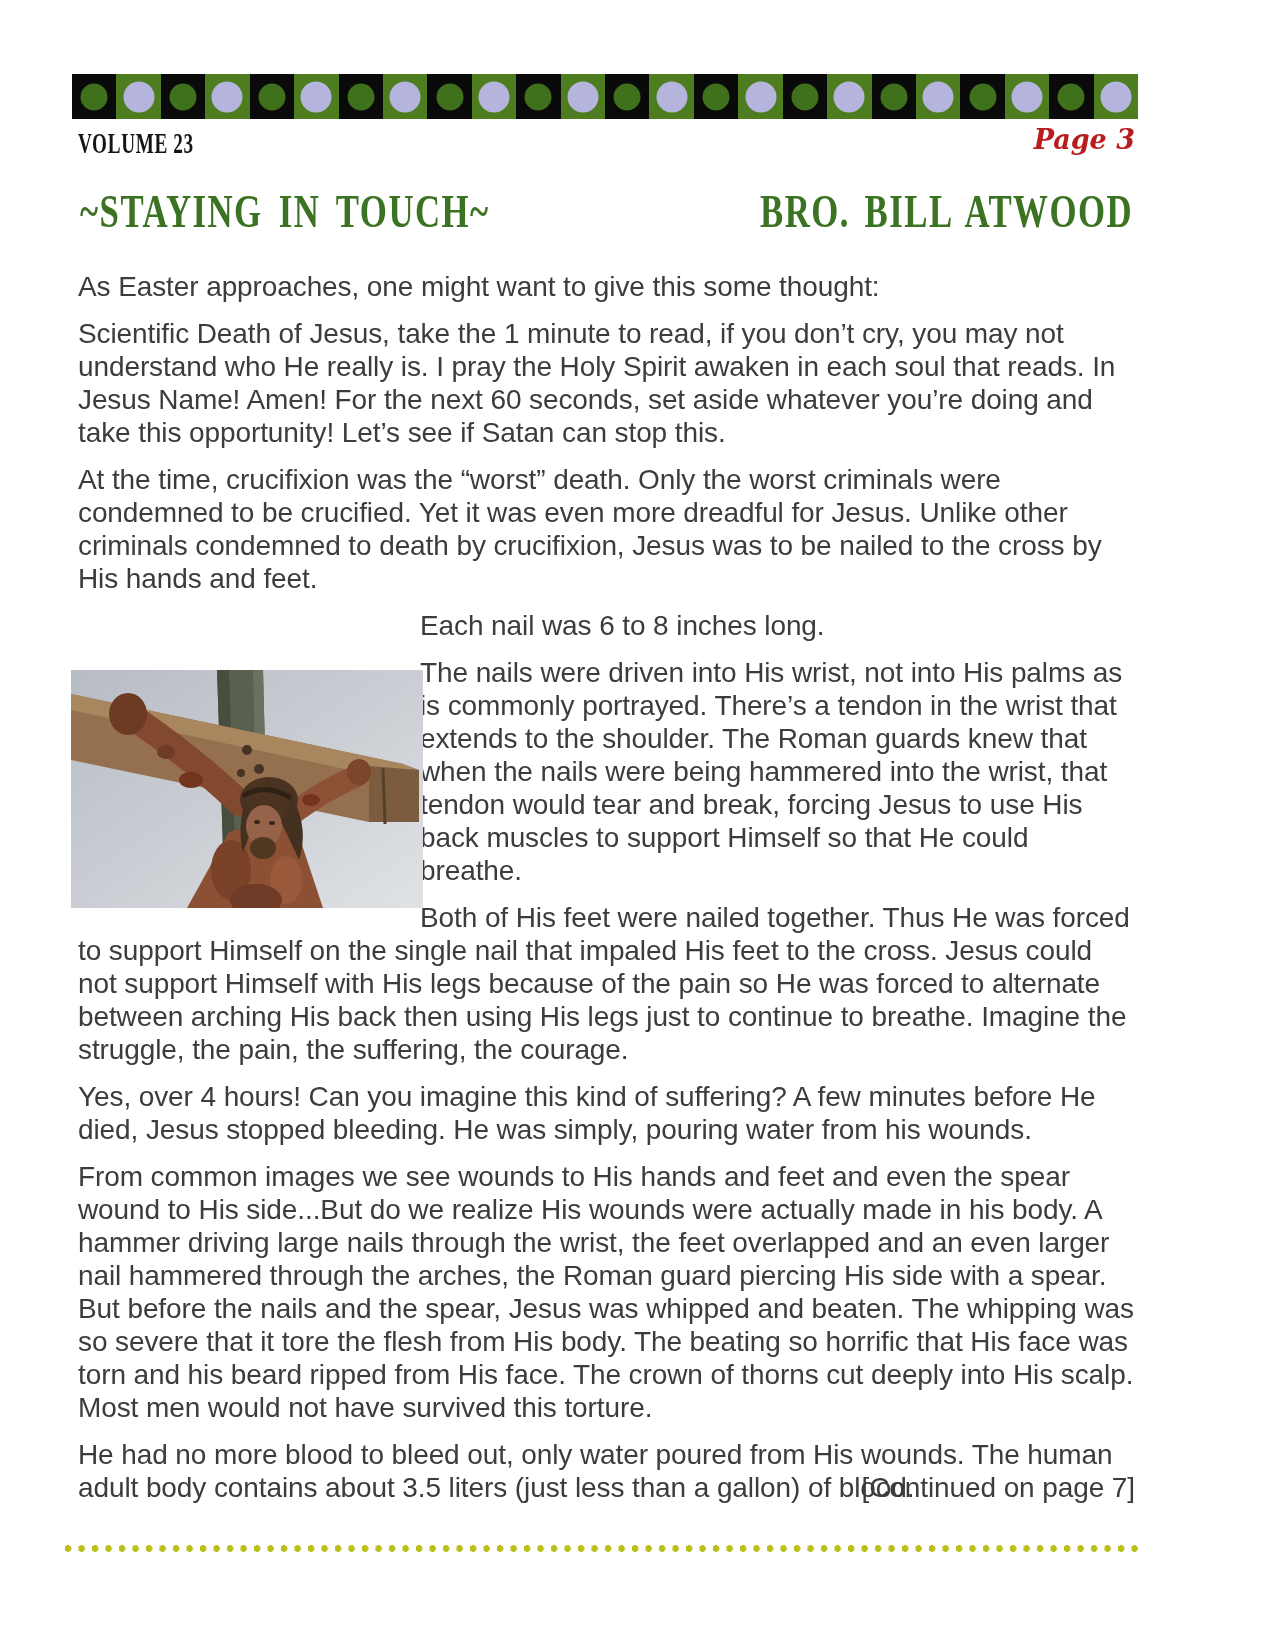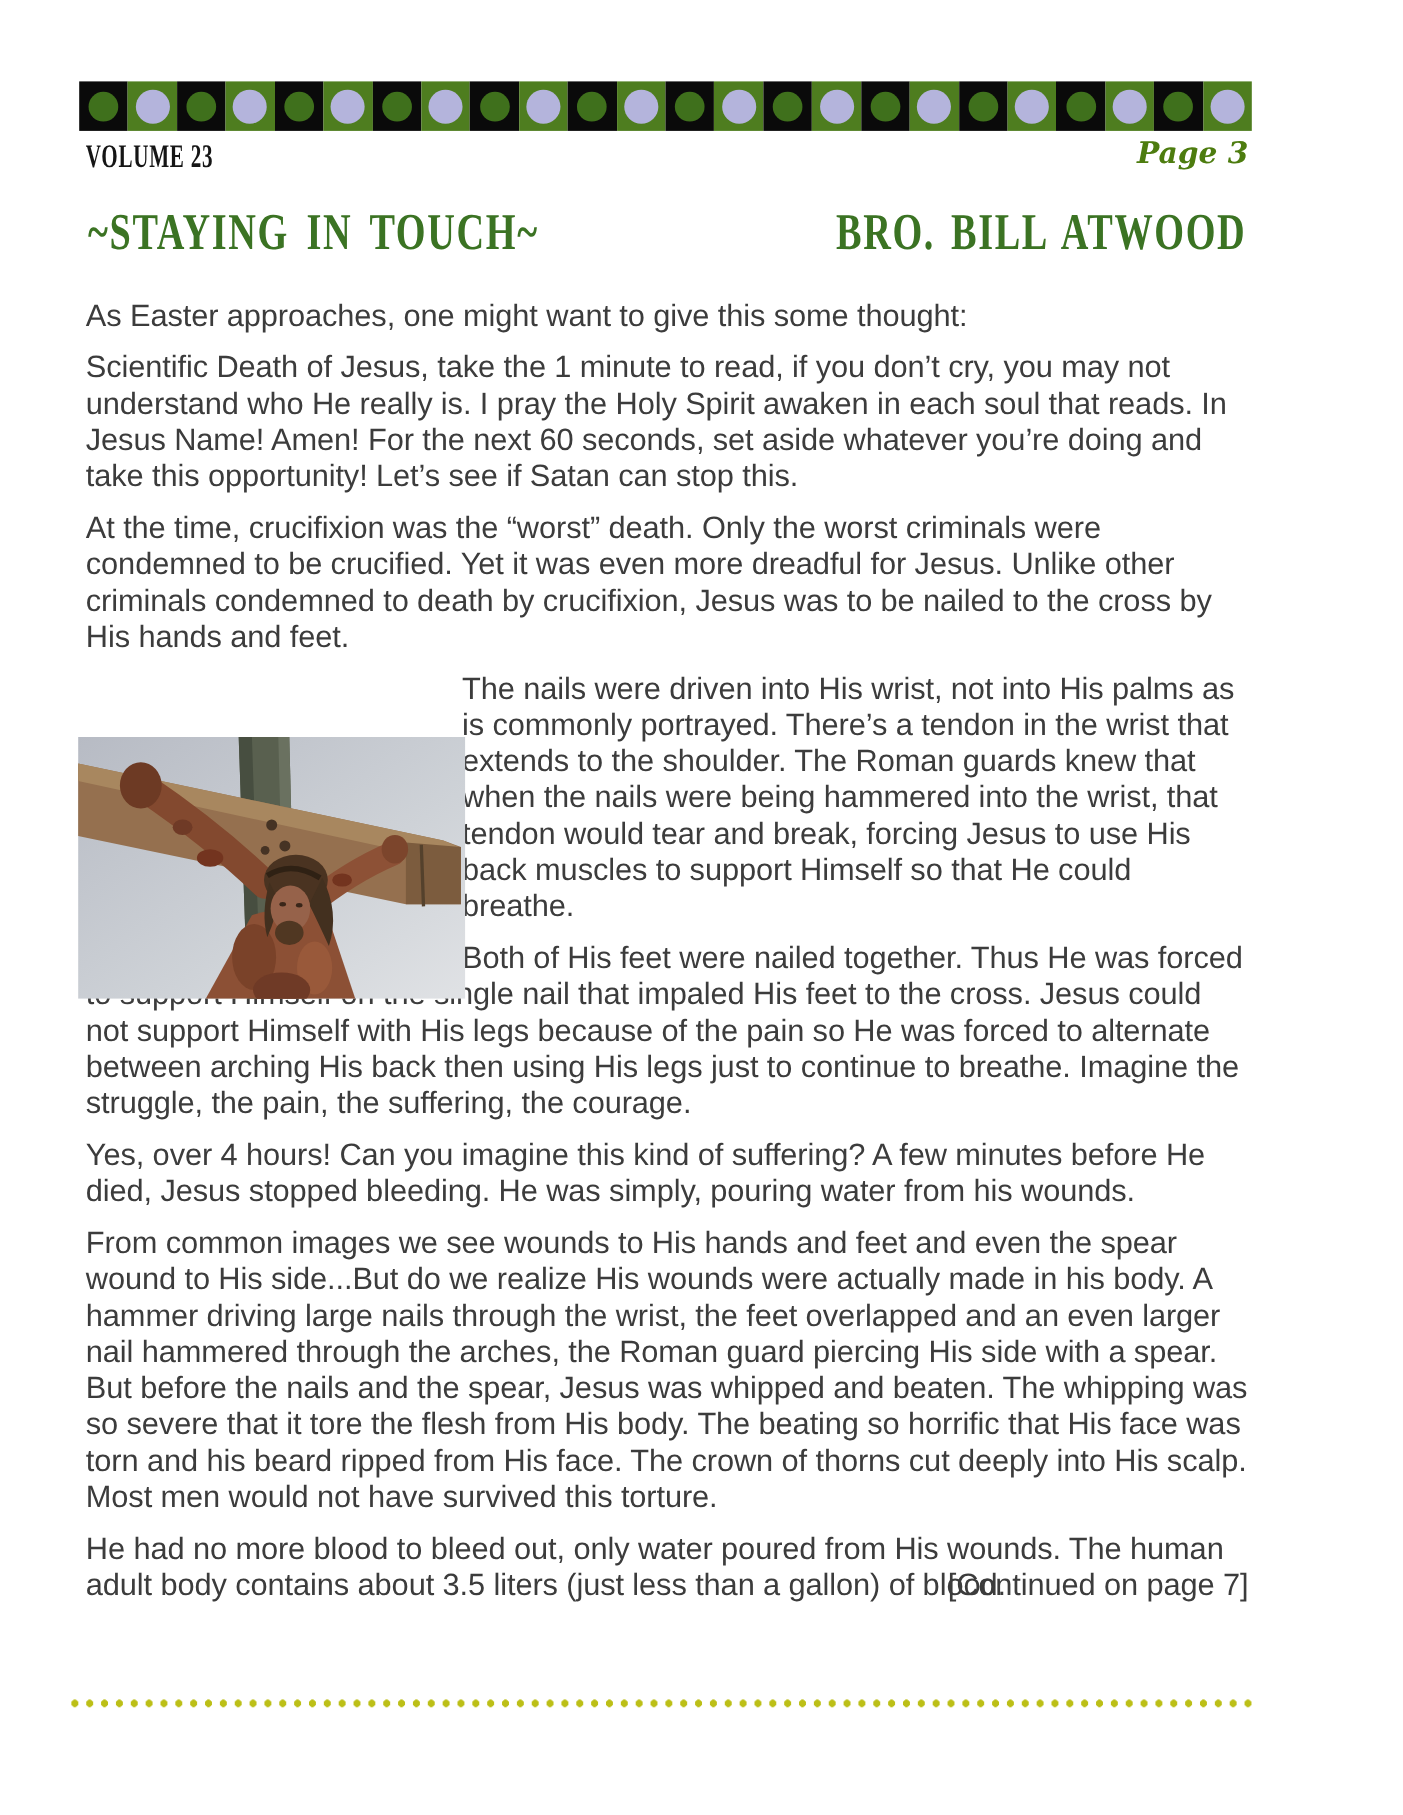--- a/index.html
+++ b/index.html
@@ -33,21 +33,21 @@
     font-family:"Liberation Serif",serif;
     font-weight:bold;font-size:30px;color:#151515;
     letter-spacing:1px;
     transform:scaleX(0.64);transform-origin:0 0;
     white-space:nowrap;
   }
   .page-number{
     position:absolute;right:140px;top:124px;
     font-family:"DejaVu Serif",serif;
     font-style:italic;font-weight:bold;
-    font-size:27px;color:#4d7c0f;
+    font-size:27px;color:#b91c1c;
     white-space:nowrap;
   }
   .headline-left{
     position:absolute;left:80px;top:184px;
     font-family:"Liberation Serif",serif;
     font-weight:bold;font-size:47px;
     color:var(--title-green);
     letter-spacing:2px;word-spacing:8px;
     transform:scaleX(0.74);transform-origin:0 0;
     white-space:nowrap;
@@ -224,20 +224,21 @@
 
         <ellipse cx="120" cy="110" rx="12" ry="8" fill="#73341f"></ellipse>
         <ellipse cx="95" cy="82" rx="9" ry="7" fill="#6f3a26"></ellipse>
         <ellipse cx="240" cy="130" rx="9" ry="6" fill="#73341f"></ellipse>
       </svg>
     </div>
 
   <p class="para">As Easter approaches, one might want to give this some thought:</p>
       <p class="para">Scientific Death of Jesus, take the 1 minute to read, if you don’t cry, you may not understand who He really is. I pray the Holy Spirit awaken in each soul that reads. In Jesus Name! Amen! For the next 60 seconds, set aside whatever you’re doing and take this opportunity! Let’s see if Satan can stop this.</p>
       <p class="para">At the time, crucifixion was the “worst” death. Only the worst criminals were condemned to be crucified. Yet it was even more dreadful for Jesus. Unlike other criminals condemned to death by crucifixion, Jesus was to be nailed to the cross by His hands and feet.</p>
+      <p class="para beside-image">Each nail was 6 to 8 inches long.</p>
       <p class="para beside-image">The nails were driven into His wrist, not into His palms as is commonly portrayed. There’s a tendon in the wrist that extends to the shoulder. The Roman guards knew that when the nails were being hammered into the wrist, that tendon would tear and break, forcing Jesus to use His back muscles to support Himself so that He could breathe.</p>
       <p class="para first-line-indent">Both of His feet were nailed together. Thus He was forced to support Himself on the single nail that impaled His feet to the cross. Jesus could not support Himself with His legs because of the pain so He was forced to alternate between arching His back then using His legs just to continue to breathe. Imagine the struggle, the pain, the suffering, the courage.</p>
       <p class="para">Yes, over 4 hours! Can you imagine this kind of suffering? A few minutes before He died, Jesus stopped bleeding. He was simply, pouring water from his wounds.</p>
       <p class="para">From common images we see wounds to His hands and feet and even the spear wound to His side...But do we realize His wounds were actually made in his body. A hammer driving large nails through the wrist, the feet overlapped and an even larger nail hammered through the arches, the Roman guard piercing His side with a spear. But before the nails and the spear, Jesus was whipped and beaten. The whipping was so severe that it tore the flesh from His body. The beating so horrific that His face was torn and his beard ripped from His face. The crown of thorns cut deeply into His scalp. Most men would not have survived this torture.</p>
       <p class="para last-para">He had no more blood to bleed out, only water poured from His wounds. The human adult body contains about 3.5 liters (just less than a gallon) of blood.<span class="continued">[Continued on page 7]</span></p>
     </div>
 
   <div class="dotted-border"></div>
 
 </div>

